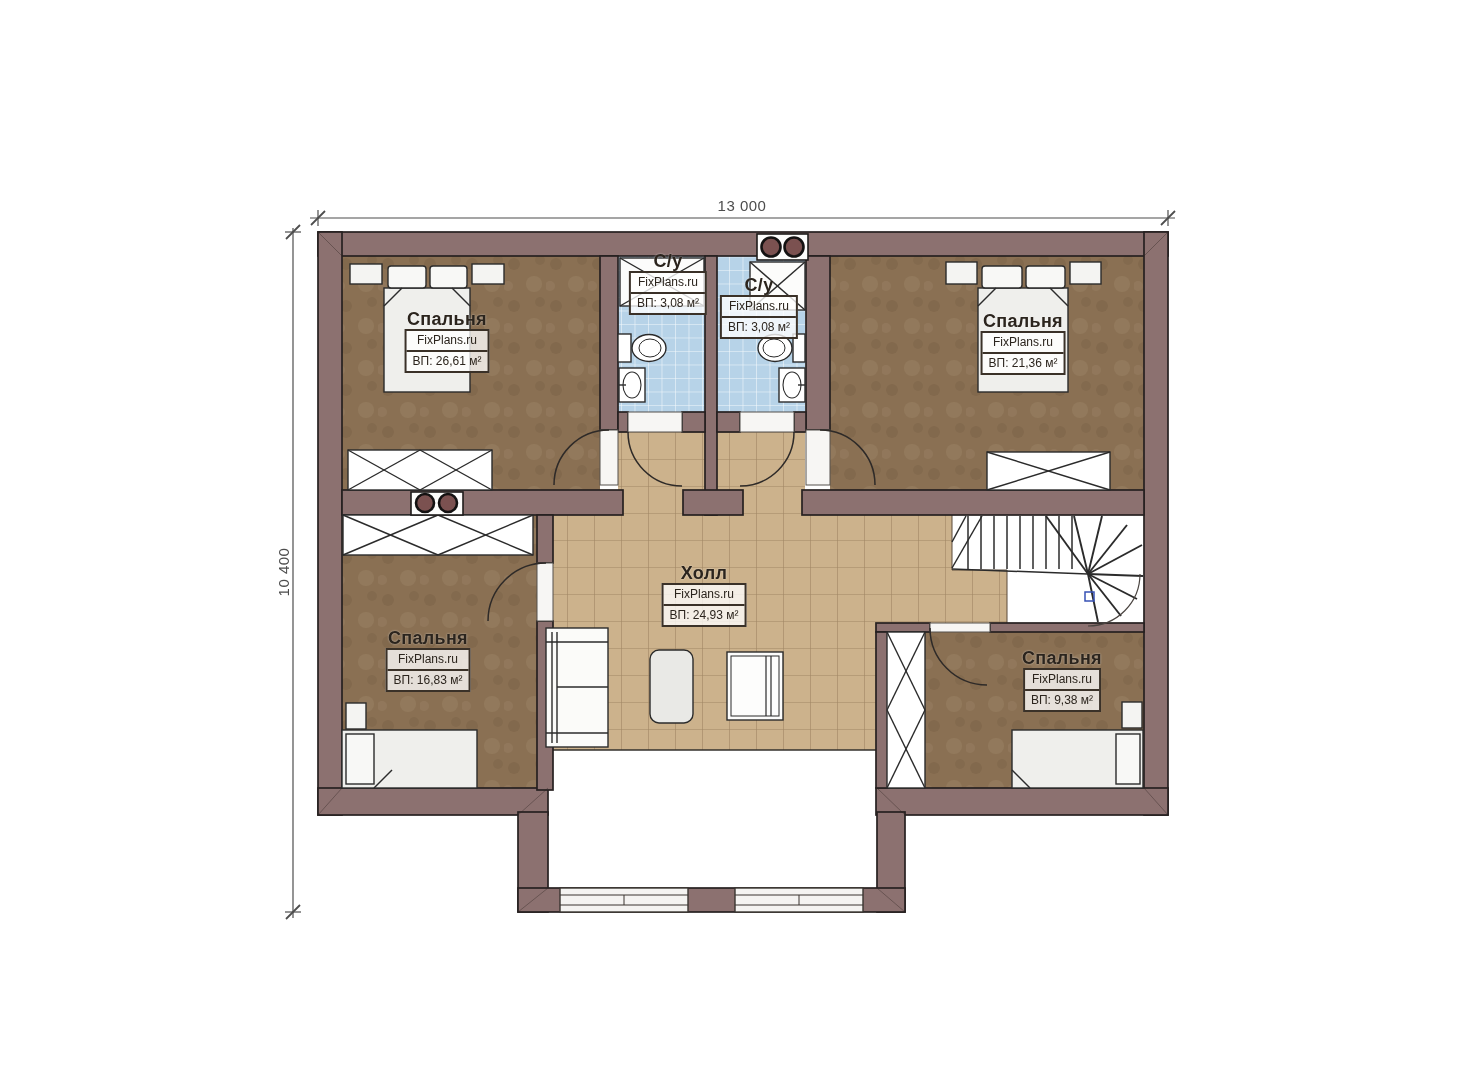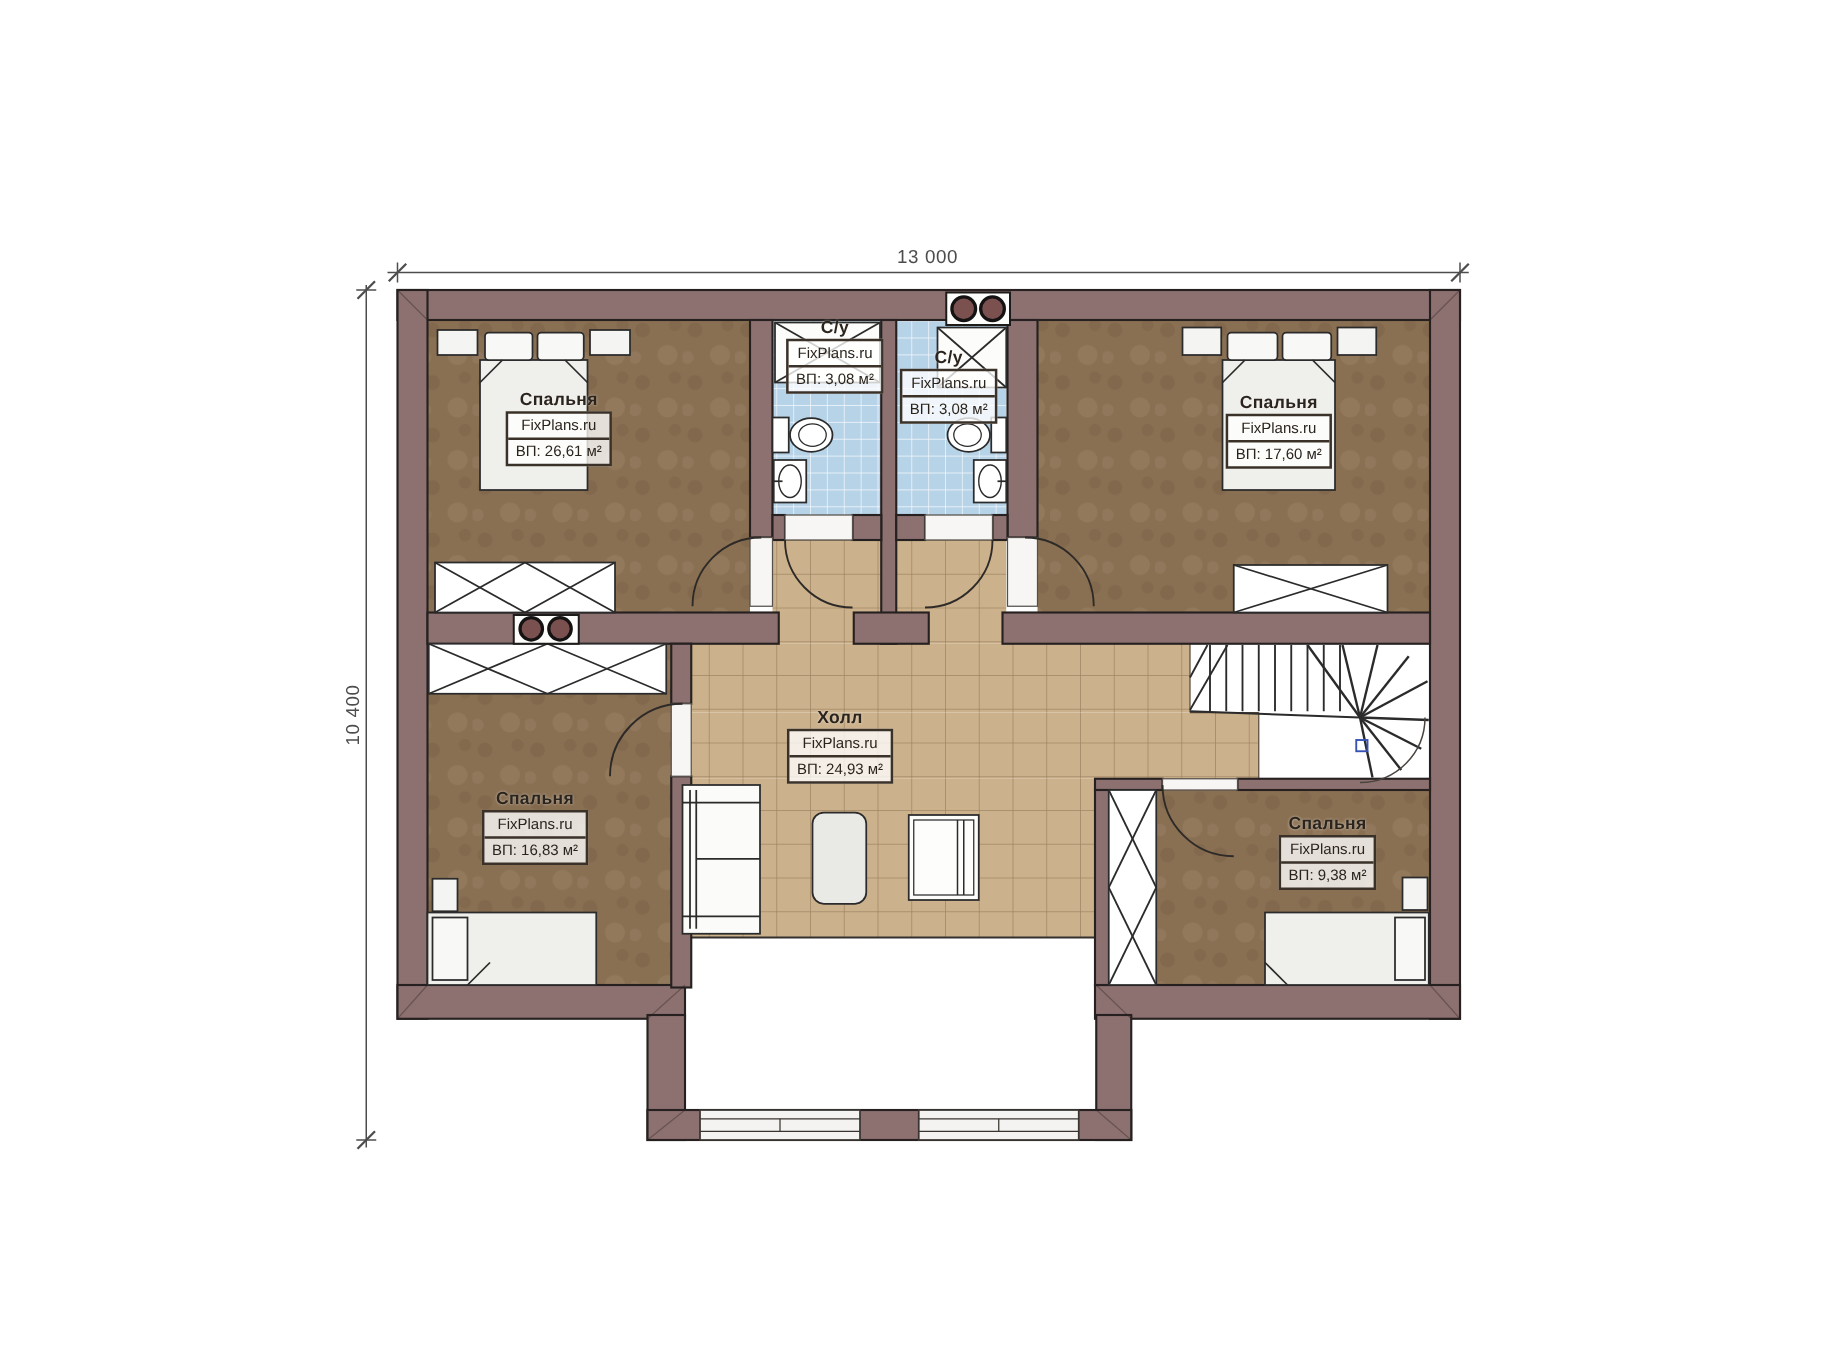--- a/index.html
+++ b/index.html
@@ -1,21 +1,21 @@
 <!DOCTYPE html>
 <html><head>
 <meta charset="utf-8">
 <style>
   html,body{margin:0;padding:0;background:#fff;}
   #stage{position:relative;width:1473px;height:1080px;background:#fff;overflow:hidden;
          font-family:"Liberation Sans",sans-serif;}
   #plan-svg{position:absolute;left:0;top:0;}
   .overlay{position:absolute;left:0;top:0;width:1473px;height:1080px;pointer-events:none;padding-left:12px;}
   .room-label{position:absolute;transform:translateX(-50%);text-align:center;}
-  .room-name{font-weight:bold;font-size:14px;color:#2b241d;letter-spacing:.3px;
+  .room-name{font-weight:bold;font-size:18px;color:#2b241d;letter-spacing:.3px;
              text-shadow:0 0 2px rgba(255,255,255,.6);margin-bottom:2px;line-height:15px;}
   .panel{border:2px solid #3a3128;background:rgba(255,255,255,.78);display:inline-block;}
   .panel .row{font-size:12px;color:#2b241d;padding:1px 6px 2px;line-height:16px;white-space:nowrap;}
   .panel .row + .row{border-top:2px solid #3a3128;text-align:center;}
   .dim-label{position:absolute;font-size:15px;color:#4d4d4d;letter-spacing:.5px;white-space:nowrap;}
   #dim-w{transform:translateX(-50%);}
   #dim-h{transform:translate(-50%,-50%) rotate(-90deg);}
 </style>
 </head>
 <body>
@@ -330,25 +330,25 @@
     <div class="panel">
       <div class="row">FixPlans.ru</div>
       <div class="row">ВП: 3,08 м²</div>
     </div>
   </div>
 
   <div class="room-label" style="left:1023px;top:314px;">
     <div class="room-name">Спальня</div>
     <div class="panel">
       <div class="row">FixPlans.ru</div>
-      <div class="row">ВП: 17,60 м²</div>
-    </div>
-  </div>
-
-  <div class="room-label" style="left:672px;top:566px;">
+      <div class="row">ВП: 21,36 м²</div>
+    </div>
+  </div>
+
+  <div class="room-label" style="left:704px;top:566px;">
     <div class="room-name">Холл</div>
     <div class="panel">
       <div class="row">FixPlans.ru</div>
       <div class="row">ВП: 24,93 м²</div>
     </div>
   </div>
 
   <div class="room-label" style="left:428px;top:631px;">
     <div class="room-name">Спальня</div>
     <div class="panel">

